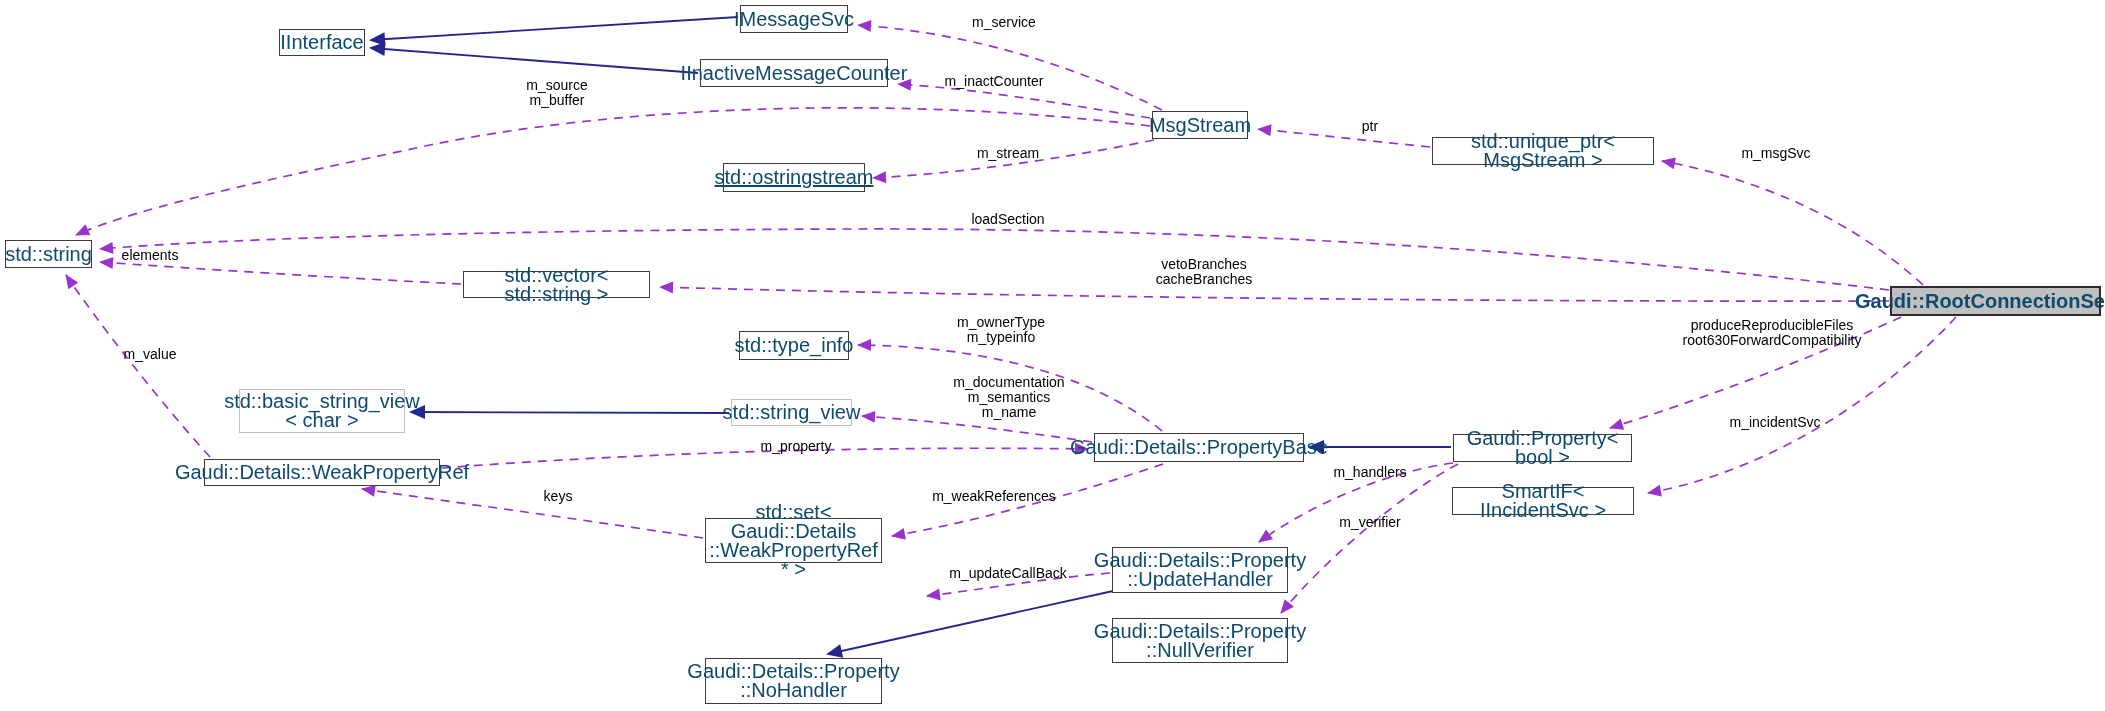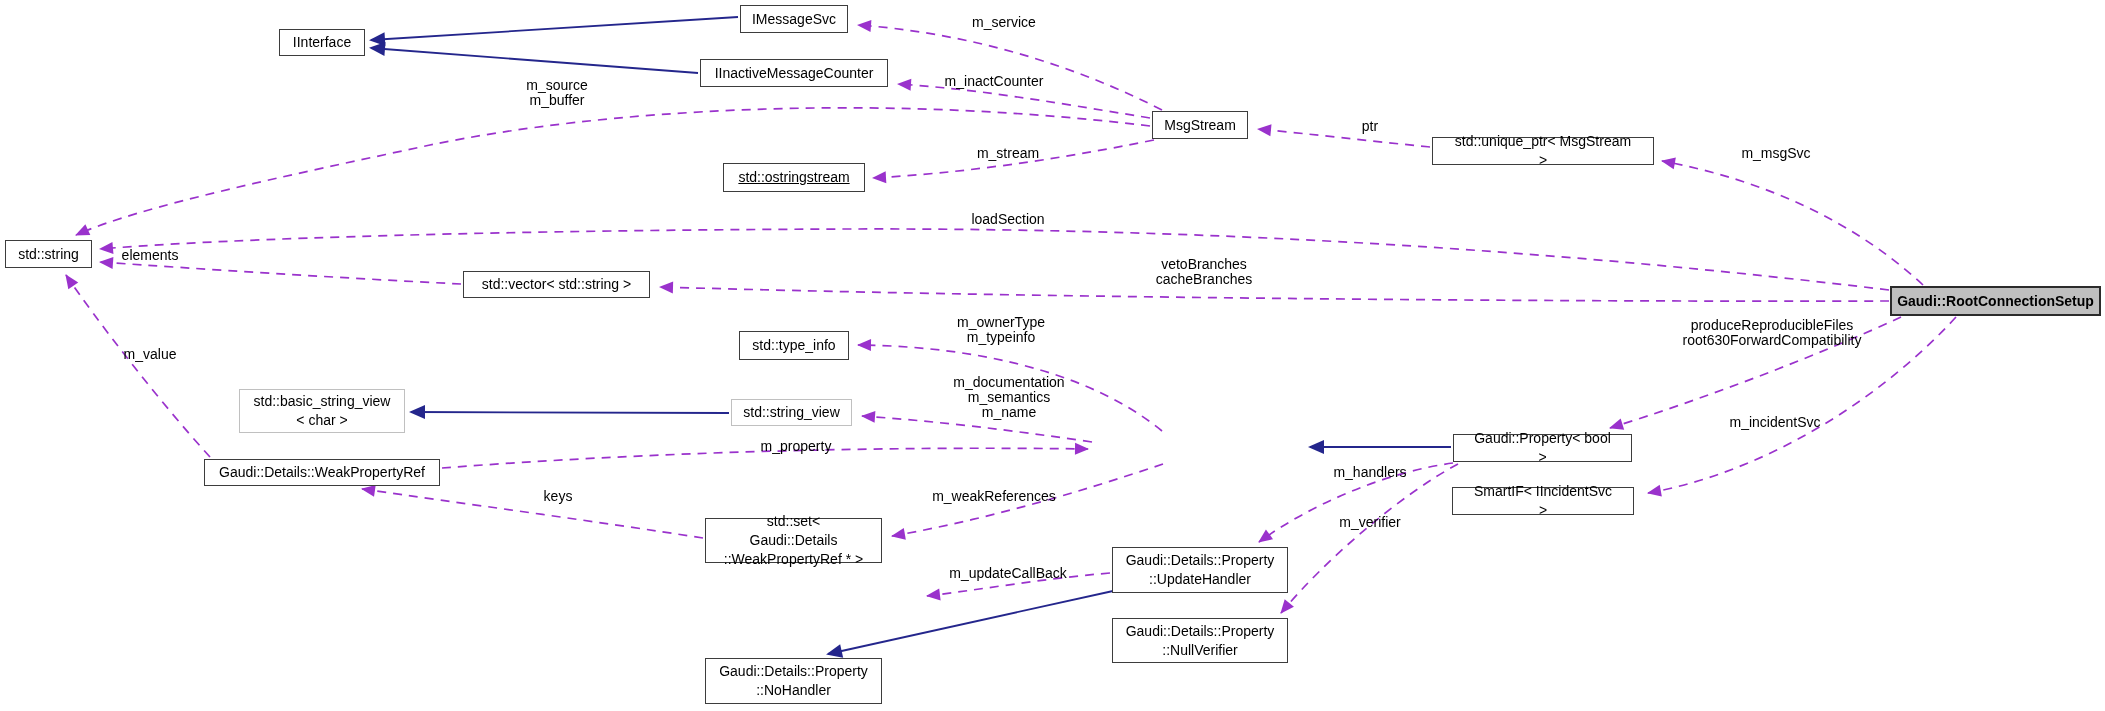--- a/index.html
+++ b/index.html
@@ -3,22 +3,22 @@
 <meta charset="utf-8">
 <style>
   html,body{margin:0;padding:0;background:#ffffff;}
   #canvas{
     position:relative;width:2105px;height:711px;background:#ffffff;overflow:hidden;
     font-family:"Liberation Sans", sans-serif;
   }
   #edges{position:absolute;left:0;top:0;width:2105px;height:711px;}
   .node{
     position:absolute;display:flex;align-items:center;justify-content:center;
-    background:#ffffff;border:1px solid #3d3d3d;color:#000000;
-    font-size:14px;line-height:19px;text-align:center;white-space:pre-line;
+    background:#ffffff;border:1px solid #3d3d3d;color:#0c4a6e;
+    font-size:20px;line-height:19px;text-align:center;white-space:pre-line;
     box-sizing:border-box;padding:0 16px;
   }
   .node.light{border-color:#c0c0c0;}
   .node.highlight{background:#bfbfbf;border:1px solid #2b2b2b;outline:1px solid #2b2b2b;}
   .node.leftalign{justify-content:flex-start;text-align:left;}
   .edge-label{
     position:absolute;transform:translateX(-50%);color:#000000;
     font-size:14px;line-height:15px;text-align:center;white-space:pre-line;
   }
 </style>
@@ -72,20 +72,21 @@
   <div class="node" style="left:700px;top:59px;width:188px;height:28px;">IInactiveMessageCounter</div>
   <div class="node" style="left:1152px;top:111px;width:96px;height:28px;">MsgStream</div>
   <div class="node" style="left:1432px;top:137px;width:222px;height:28px;">std::unique_ptr&lt; MsgStream &gt;</div>
   <div class="node" style="left:723px;top:163px;width:142px;height:29px;text-decoration:underline;">std::ostringstream</div>
   <div class="node" style="left:5px;top:240px;width:87px;height:28px;">std::string</div>
   <div class="node" style="left:463px;top:271px;width:187px;height:27px;">std::vector&lt; std::string &gt;</div>
   <div class="node" style="left:739px;top:331px;width:110px;height:29px;">std::type_info</div>
   <div class="node light" style="left:239px;top:389px;width:166px;height:44px;">std::basic_string_view
 &lt; char &gt;</div>
   <div class="node light" style="left:731px;top:399px;width:121px;height:27px;">std::string_view</div>
+  <div class="node" style="left:1094px;top:433px;width:210px;height:29px;">Gaudi::Details::PropertyBase</div>
   <div class="node" style="left:1453px;top:434px;width:179px;height:28px;">Gaudi::Property&lt; bool &gt;</div>
   <div class="node" style="left:1452px;top:487px;width:182px;height:28px;">SmartIF&lt; IIncidentSvc &gt;</div>
   <div class="node" style="left:204px;top:459px;width:236px;height:27px;">Gaudi::Details::WeakPropertyRef</div>
   <div class="node" style="left:705px;top:518px;width:177px;height:45px;">std::set&lt; Gaudi::Details
 ::WeakPropertyRef * &gt;</div>
   <div class="node" style="left:1112px;top:547px;width:176px;height:46px;">Gaudi::Details::Property
 ::UpdateHandler</div>
   <div class="node" style="left:1112px;top:618px;width:176px;height:45px;">Gaudi::Details::Property
 ::NullVerifier</div>
   <div class="node" style="left:705px;top:658px;width:177px;height:46px;">Gaudi::Details::Property

